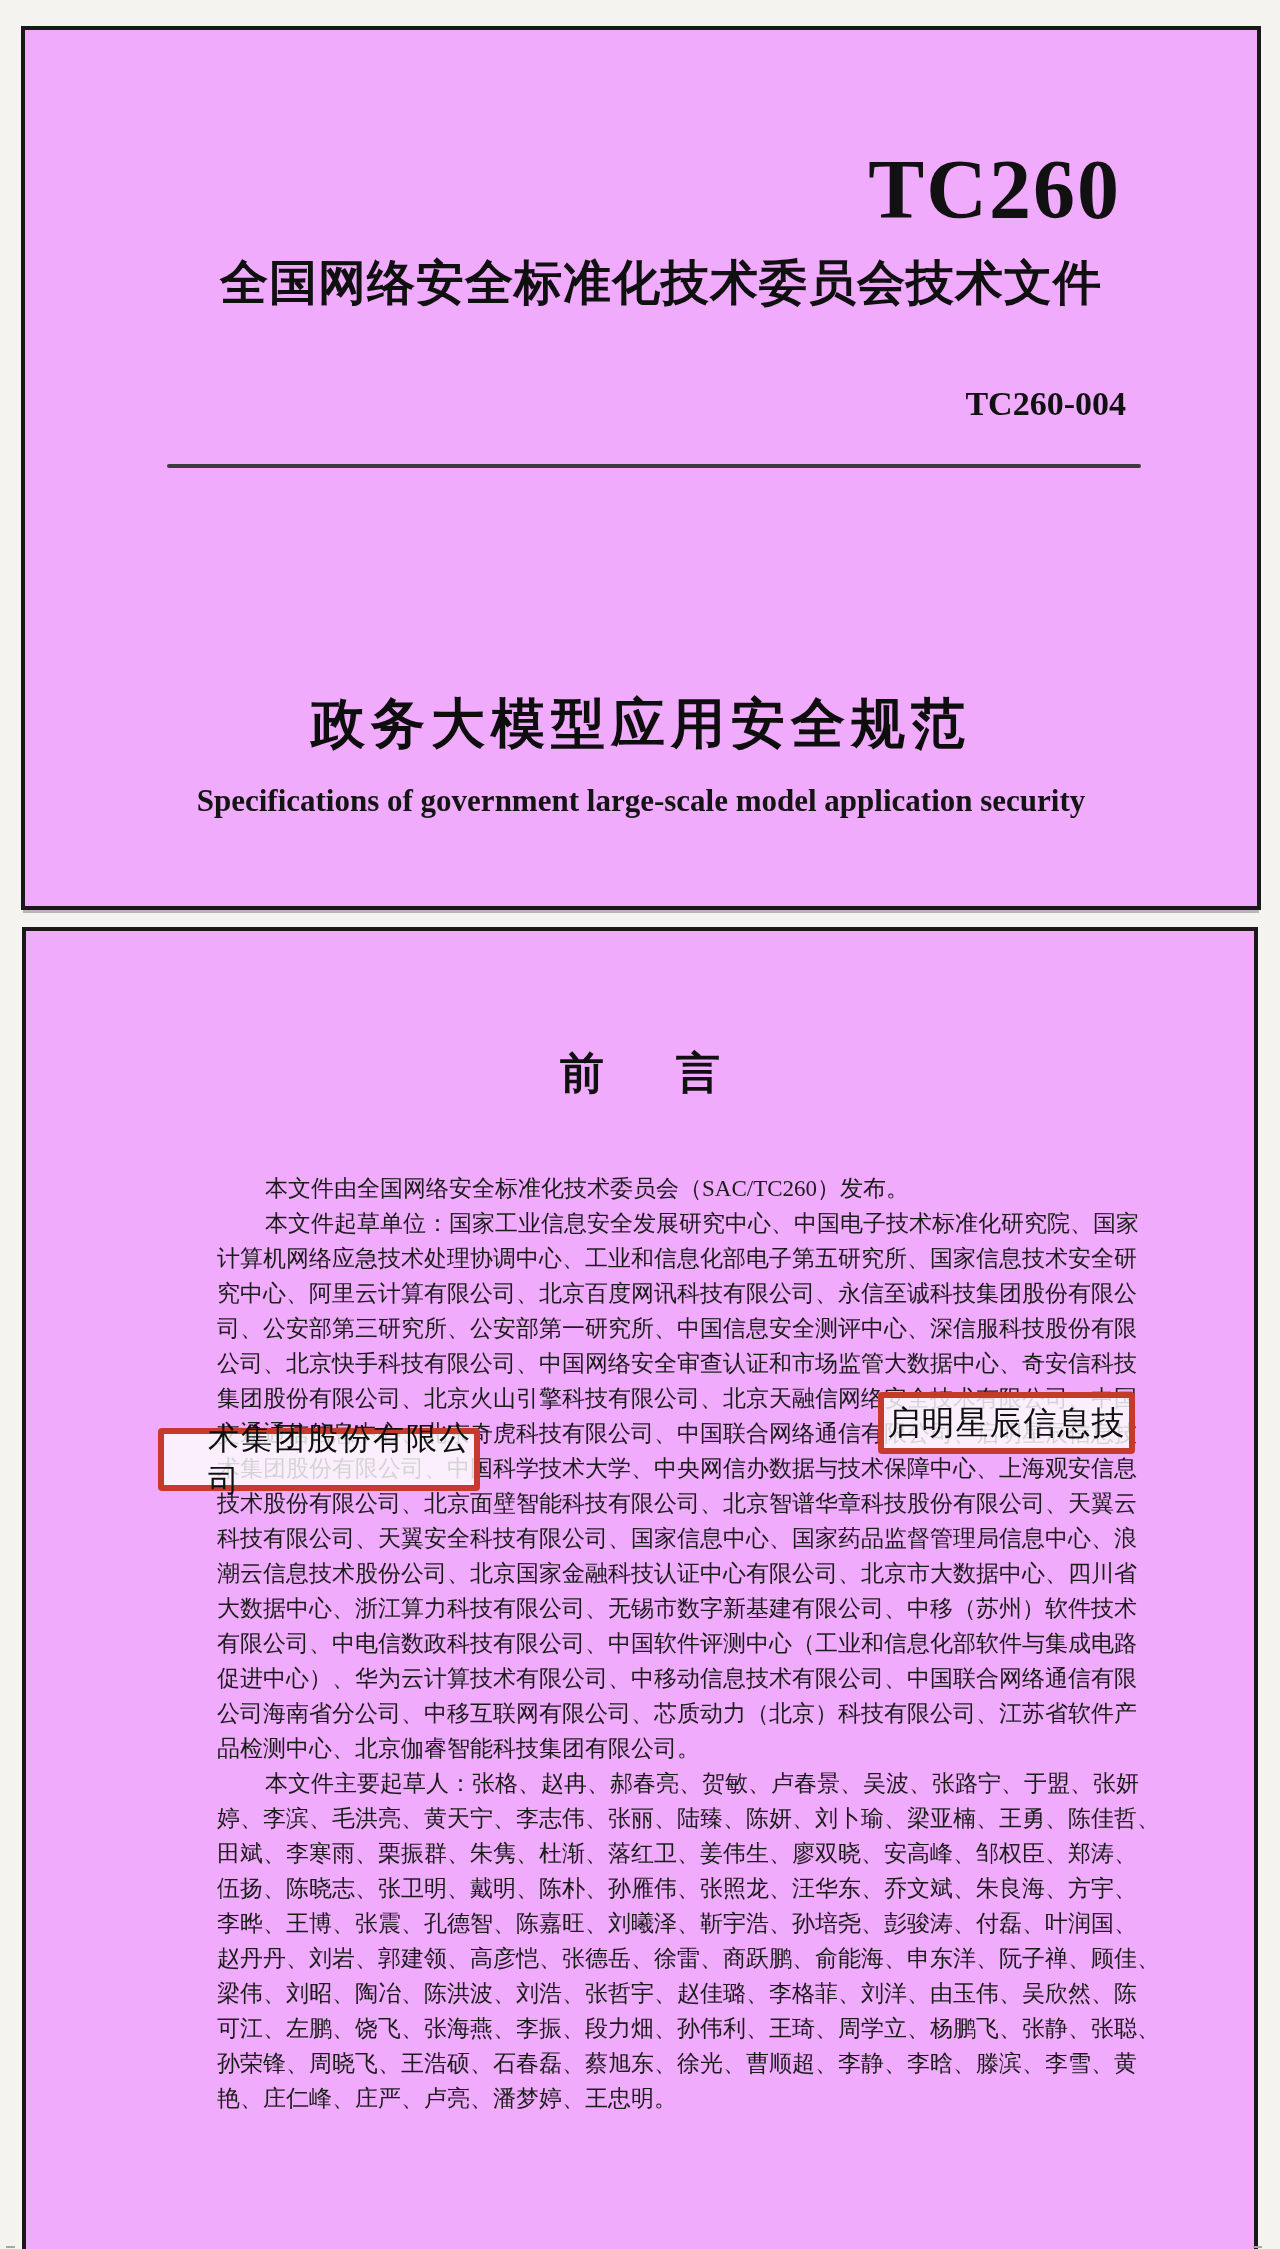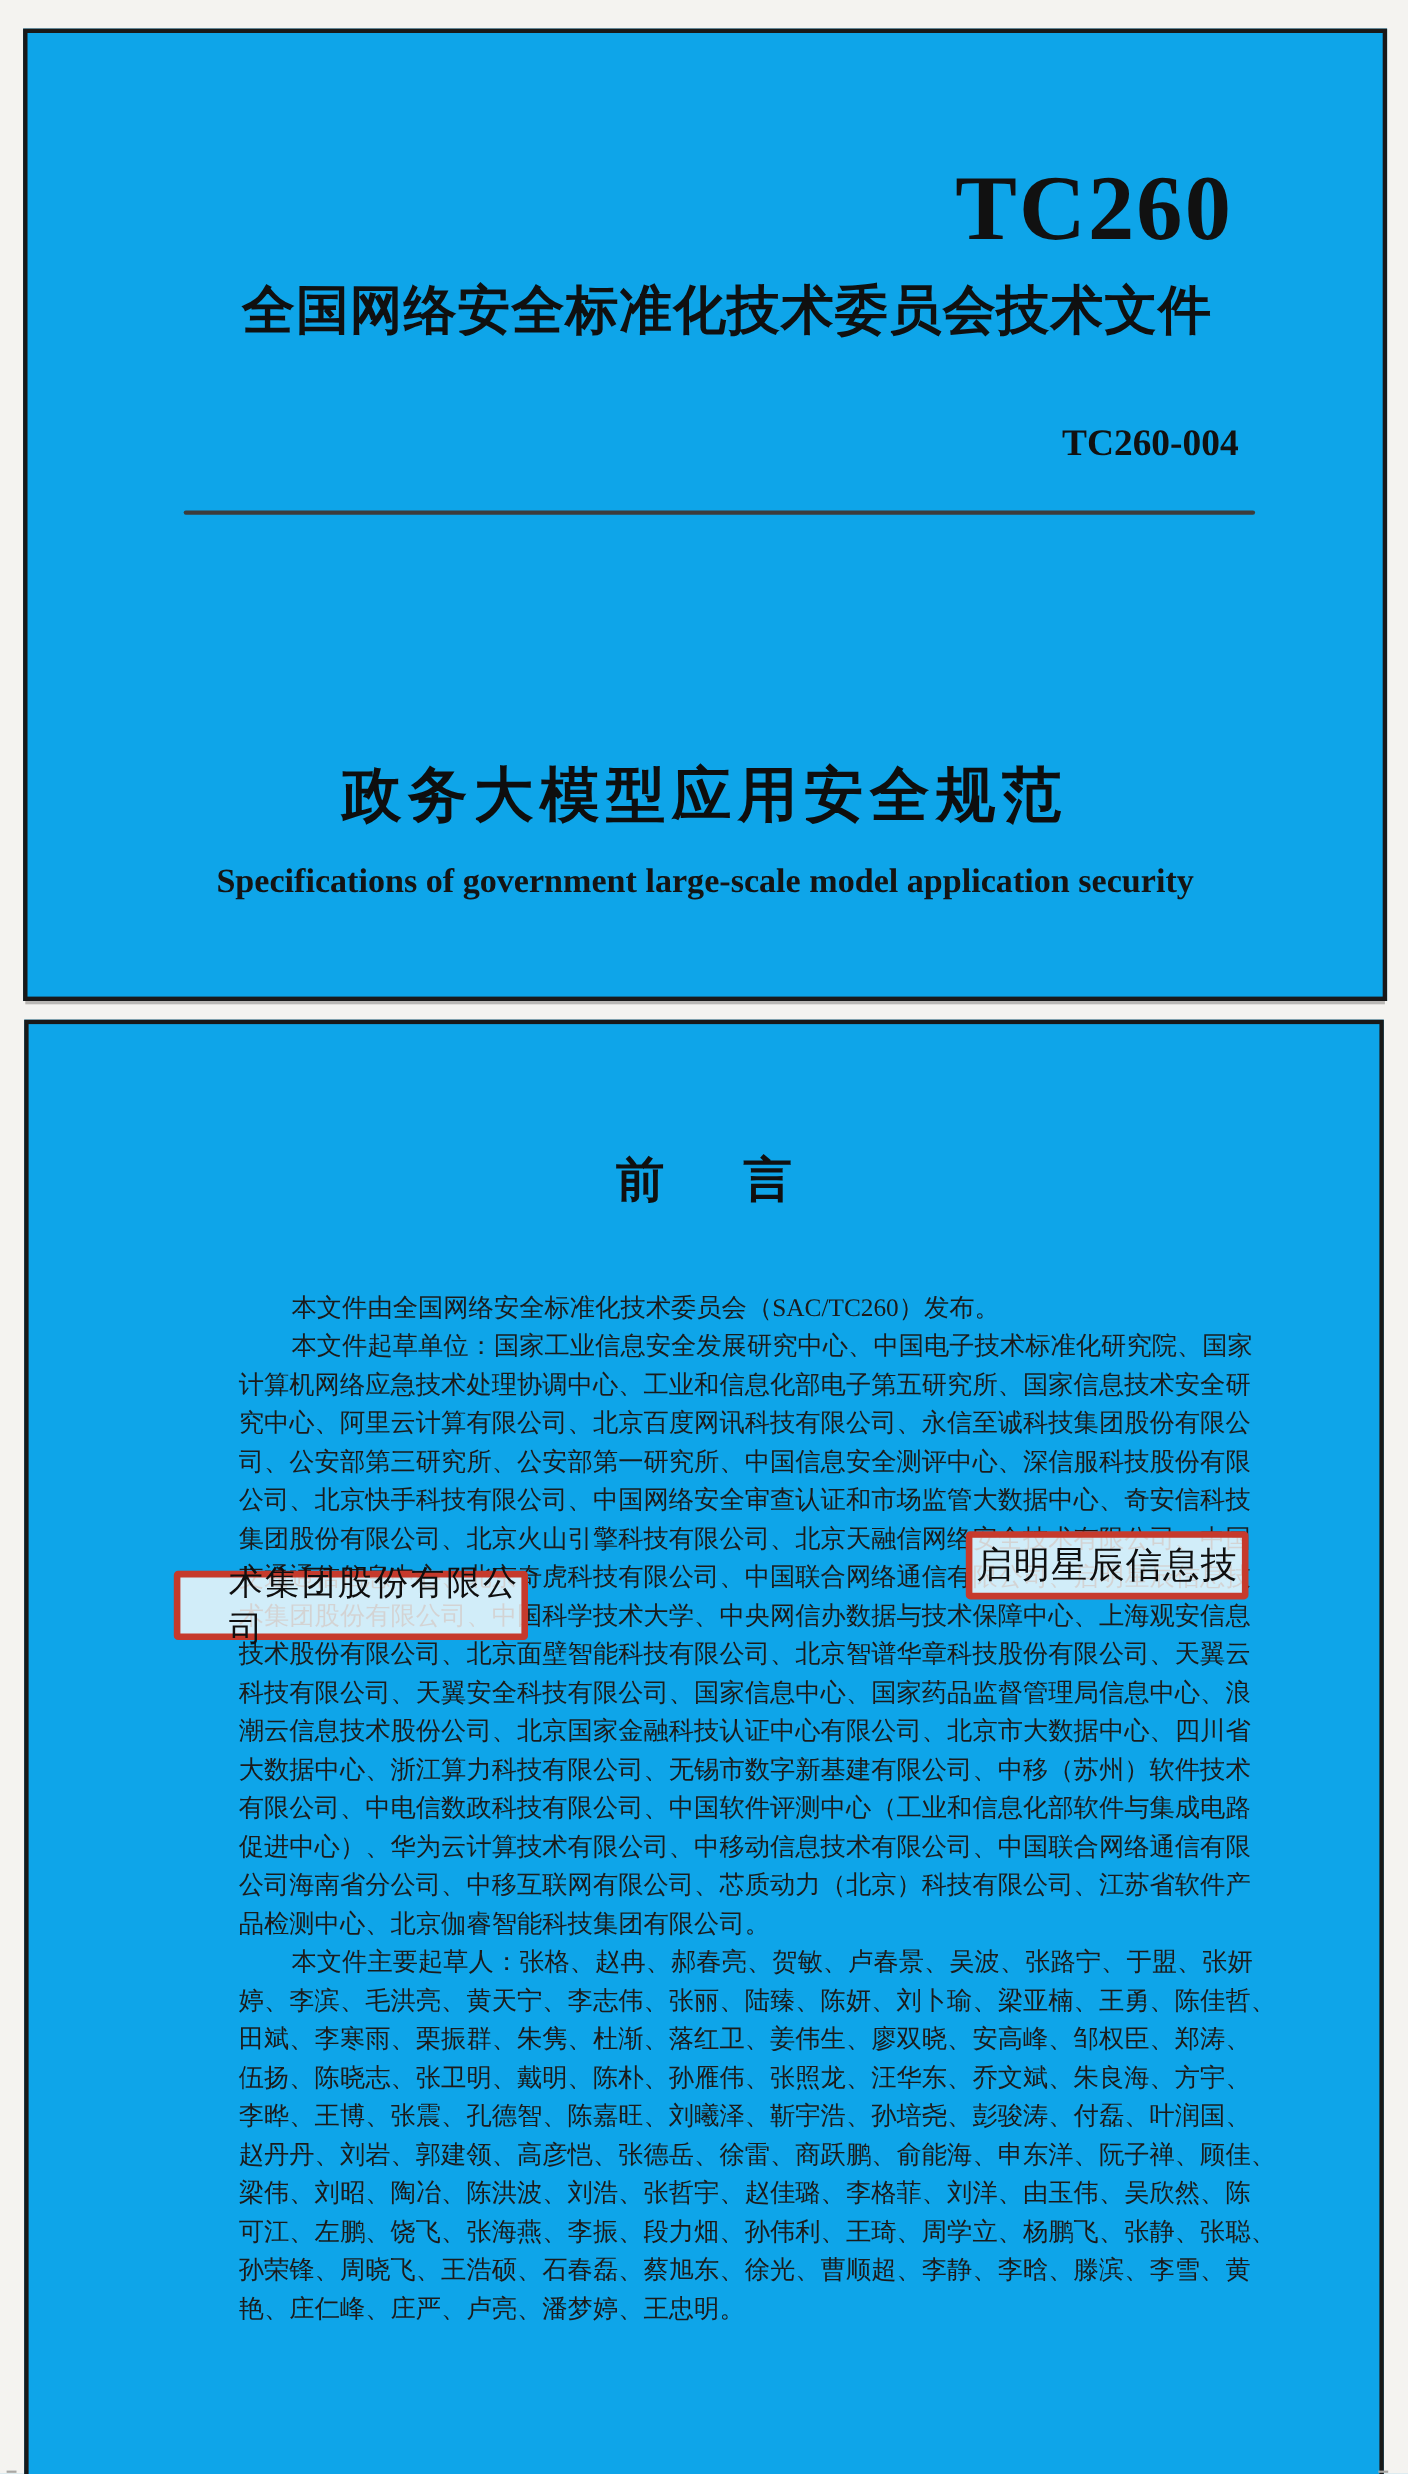--- a/index.html
+++ b/index.html
@@ -5,21 +5,21 @@
   html,body{margin:0;padding:0;}
   body{
     width:1280px;height:2249px;
     background:#f4f3f0;
     font-family:"Liberation Serif", serif;
     position:relative;overflow:hidden;
     color:#161616;
   }
   .page{
     position:absolute;
-    background:#0ea5e9;
+    background:#f0abfc;
     border:4px solid #191919;
     box-sizing:border-box;
     box-shadow:0 5px 0 -2px #b9b7b4;
   }
   #page1{left:21px;top:26px;width:1240px;height:884px;}
   #page2{left:22px;top:927px;width:1236px;height:1588px;}
 
   
   .org-code{
     position:absolute;top:118px;right:136px;

